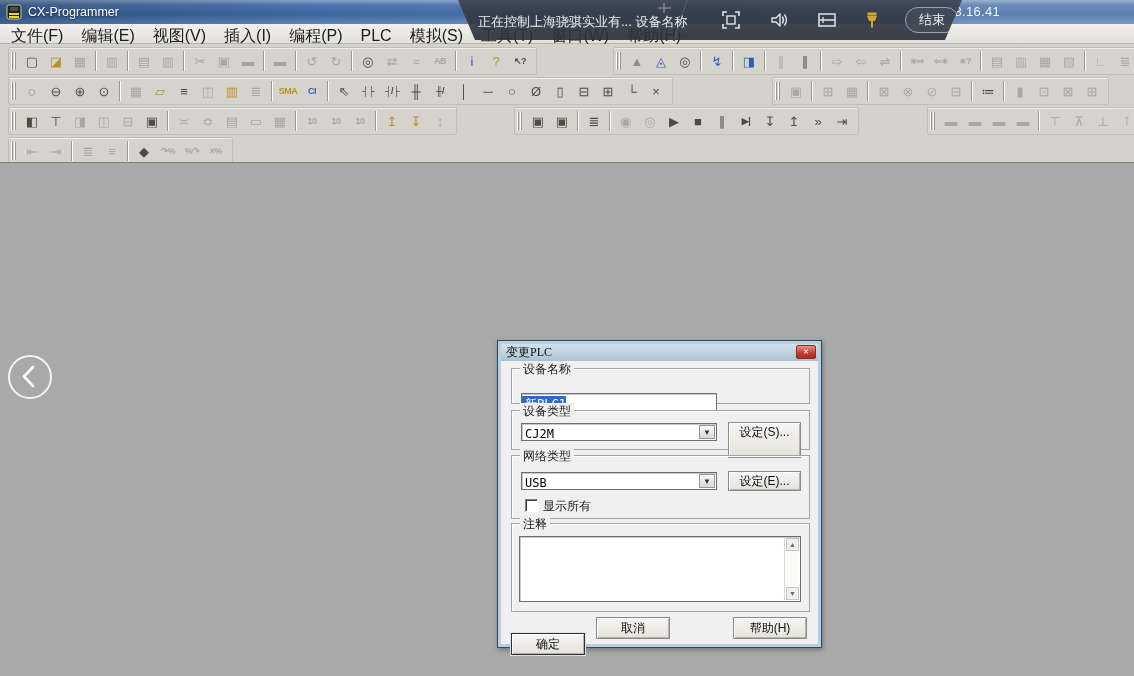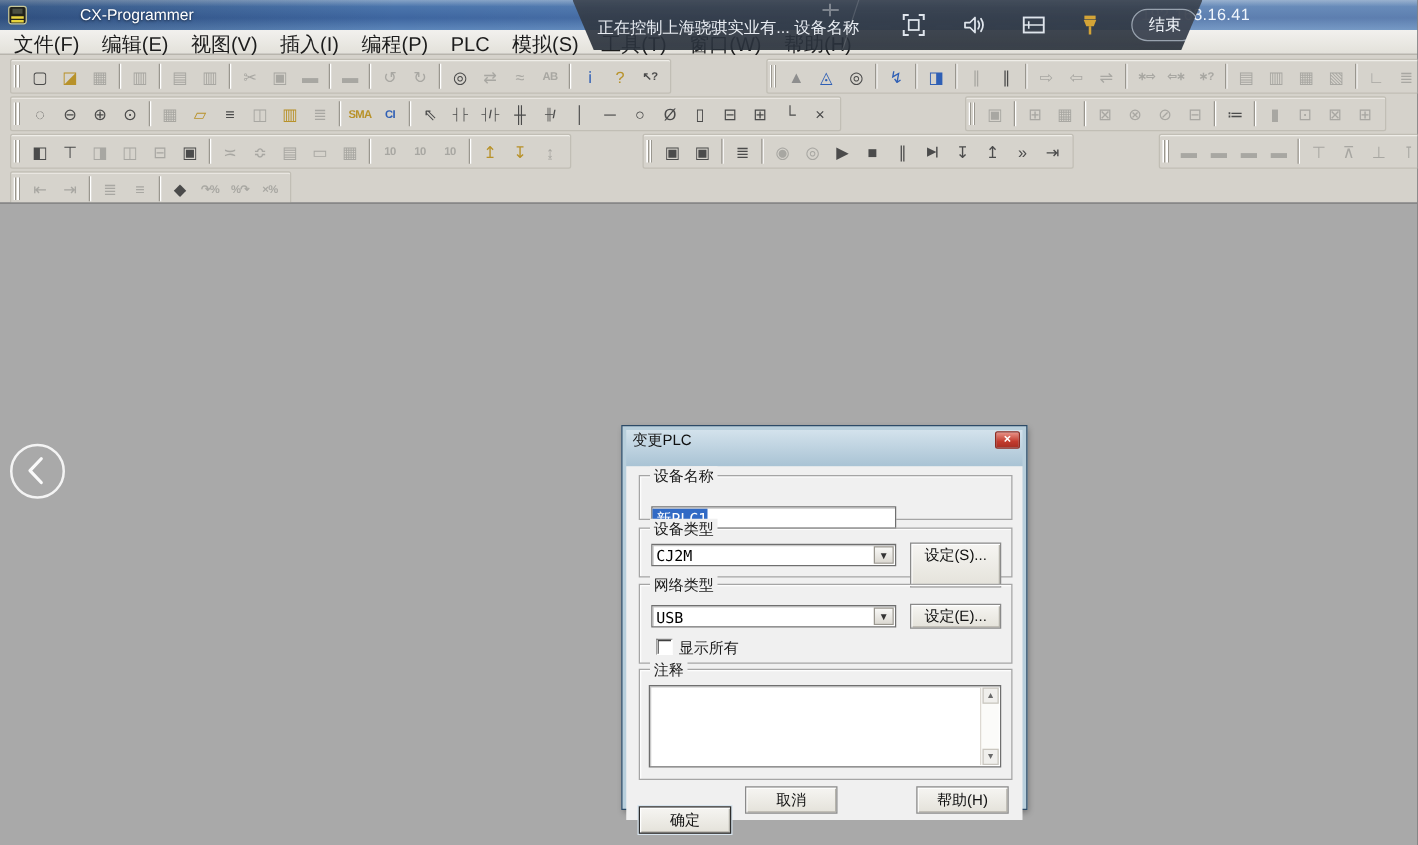--- a/index.html
+++ b/index.html
@@ -5,21 +5,21 @@
   html,body{margin:0;padding:0;background:#666;}
   #screen{position:relative;width:1134px;height:676px;overflow:hidden;
     font-family:"Liberation Sans",sans-serif;background:#a9a9a9;}
 
   
   .titlebar{position:absolute;left:0;top:0;width:100%;height:24px;
     background-image:linear-gradient(90deg,rgba(10,20,40,.28),rgba(255,255,255,0) 28%,rgba(255,255,255,.16) 86%),
       linear-gradient(180deg,#86a3c6 0%,#4b75ac 22%,#3e66a0 60%,#5c86ba 100%);}
   .app-icon{position:absolute;left:6px;top:4px;width:16px;height:16px;}
   .title-text{position:absolute;left:28px;top:0;line-height:24px;color:#fff;
-    font-size:12.5px;text-shadow:0 1px 2px rgba(0,0,0,.55);margin-left:36px;}
+    font-size:12.5px;text-shadow:0 1px 2px rgba(0,0,0,.55);}
   .ip-text{position:absolute;left:913px;top:4px;color:#f0f6fc;font-size:13px;letter-spacing:.3px;}
 
   
   .menubar{position:absolute;left:0;top:24px;width:100%;height:20px;
     background:linear-gradient(180deg,#f2f1ee,#e3e1da);border-bottom:1px solid #b8b5ad;
     white-space:nowrap;padding-left:2px;box-sizing:border-box;}
   .menu-item{display:inline-block;padding:2px 9px 0 9px;font-size:16px;color:#1c1c1c;height:18px;}
 
   
   .toolbar-area{position:absolute;left:0;top:44px;width:100%;height:118px;background:#d5d2cb;}
@@ -54,22 +54,22 @@
     text-align:center;line-height:24px;box-sizing:border-box;}
 
   
   .back-btn{position:absolute;left:8px;top:355px;width:44px;height:44px;border-radius:50%;
     border:2.5px solid #f4f4f4;box-sizing:border-box;z-index:45;}
 
   
   .dlg{position:absolute;left:497px;top:340px;width:325px;height:308px;z-index:40;
     background:#b8cfdc;border:1px solid #2c4a66;box-sizing:border-box;padding:3px;
     box-shadow:1px 2px 5px rgba(0,0,0,.3);}
-  .dlg-title{position:relative;height:29px;background:linear-gradient(180deg,#d3e2ec,#a9c3d4);
-    font-size:12px;color:#111;line-height:17px;padding-left:5px;}
+  .dlg-title{position:relative;height:17px;background:linear-gradient(180deg,#d3e2ec,#a9c3d4);
+    font-size:12px;color:#111;line-height:17px;padding-left:5px;font-family:Liberation Serif, serif;}
   .dlg-close{position:absolute;right:2px;top:1px;width:20px;height:14px;border-radius:2px;
     background:linear-gradient(180deg,#e89287,#c23b2e 60%,#a92f24);border:1px solid #8e2a20;
     color:#fff;font-size:10px;font-weight:bold;line-height:12px;text-align:center;box-sizing:border-box;}
   .dlg-body{position:relative;height:283px;background:#f0f0f0;}
   .grp{position:absolute;border:1px solid #a5a5a5;box-shadow:inset 1px 1px 0 #fdfdfd;}
   .grp-label{position:absolute;top:-8px;left:8px;background:#f0f0f0;padding:0 3px;font-size:12px;color:#1a1a1a;}
   .field{position:absolute;background:#fff;border:1px solid #6f6f6f;
     box-shadow:inset 1px 1px 0 #c8c8c8;box-sizing:border-box;}
   .field-value{font-family:"DejaVu Sans Mono",monospace;font-size:12px;line-height:16px;padding-left:3px;display:inline-block;}
   .sel{background:#316ac5;color:#fff;}

